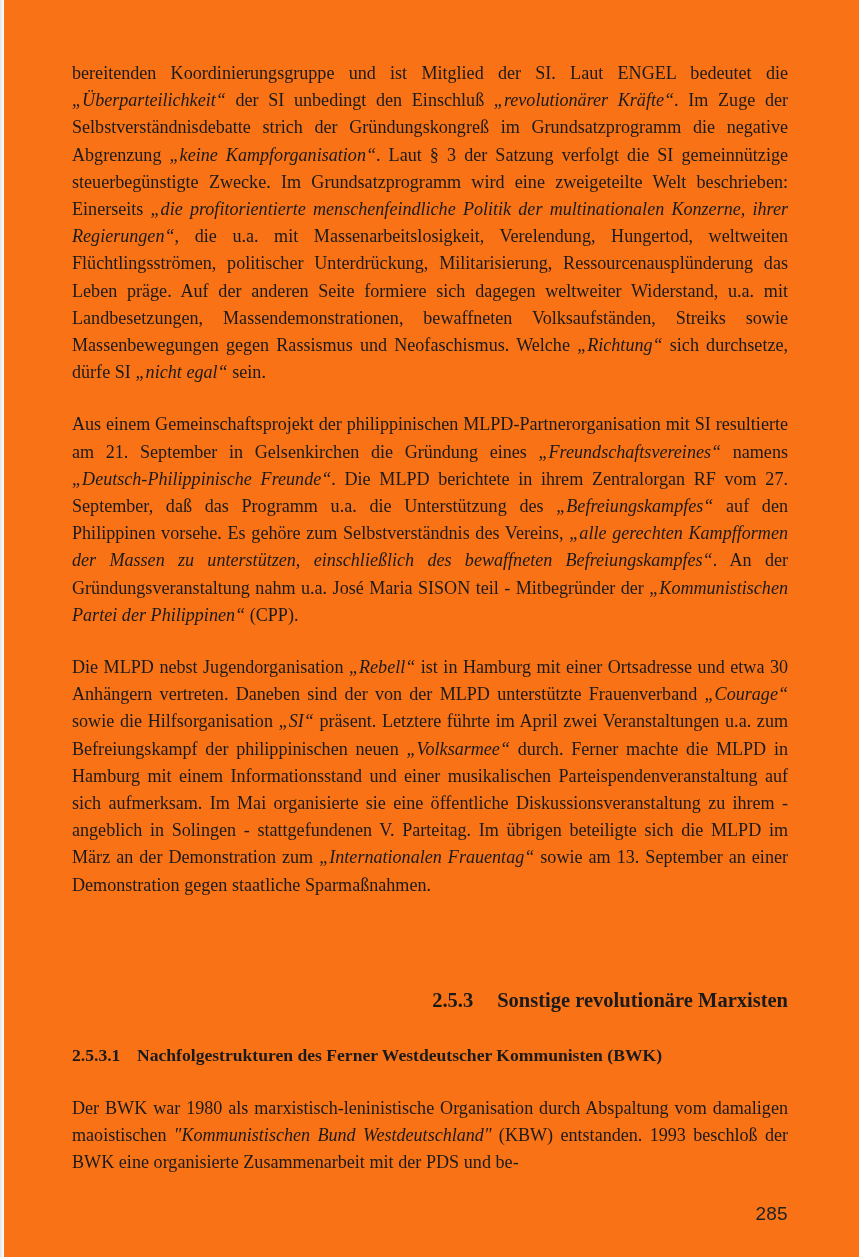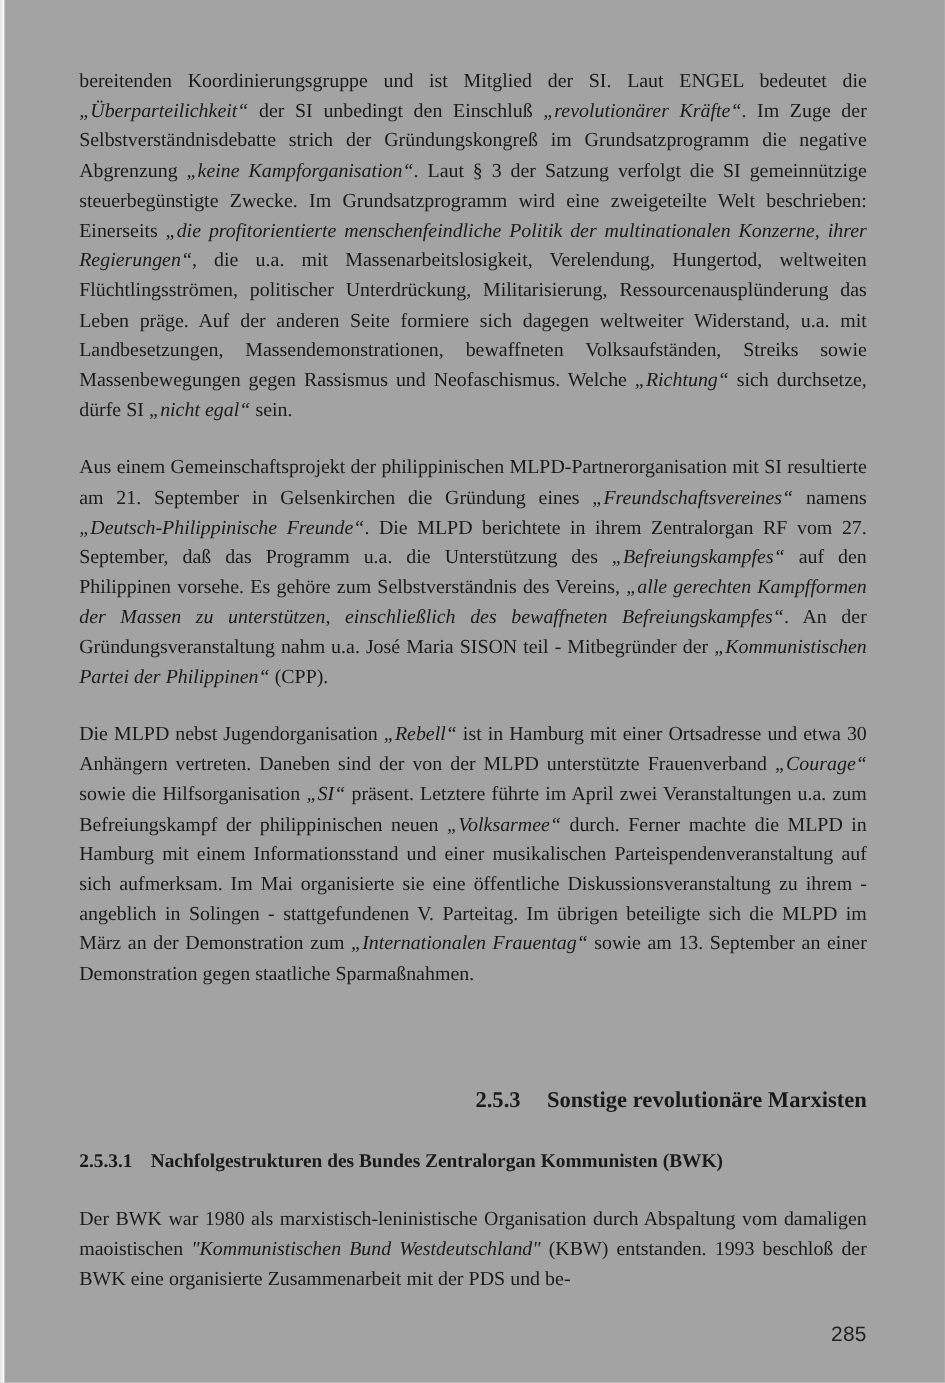--- a/index.html
+++ b/index.html
@@ -14,21 +14,21 @@
     position: relative;
     font-family: "Liberation Serif", "DejaVu Serif", serif;
     color: #1a1a1a;
     overflow: hidden;
   }
   .page {
     position: absolute;
     left: 0; top: 0;
     width: 859px;
     height: 1257px;
-    background: #a3a3a3;
+    background: #f97316;
     box-sizing: border-box;
   }
   .page::before {
     
     content: "";
     position: absolute;
     left: 0; top: 0;
     width: 4px; height: 100%;
     background: linear-gradient(to right, #e4e4e4, #ffffff);
   }
@@ -114,21 +114,21 @@
 
     <h2 class="section-heading">
       <span class="num">2.5.3</span>
       <span class="txt">Sonstige revolutionäre Marxisten</span>
     </h2>
 
     <div class="spacer-after-h2"></div>
 
     <h3 class="subsection-heading">
       <span class="num">2.5.3.1</span>
-      <span class="txt">Nachfolgestrukturen des Bundes Zentralorgan Kommunisten (BWK)</span>
+      <span class="txt">Nachfolgestrukturen des Ferner Westdeutscher Kommunisten (BWK)</span>
     </h3>
 
     <div class="spacer-after-h3"></div>
 
     <p class="body-text"><span>Der BWK war 1980 als marxistisch-leninistische Organisation durch Abspaltung vom damaligen maoistischen </span><i>"Kommunistischen Bund Westdeutschland"</i><span> (KBW) entstan­den. 1993 beschloß der BWK eine organisierte Zusammenarbeit mit der PDS und be-</span></p>
 
   </div>
 
   <div class="page-number">285</div>
 </div>

